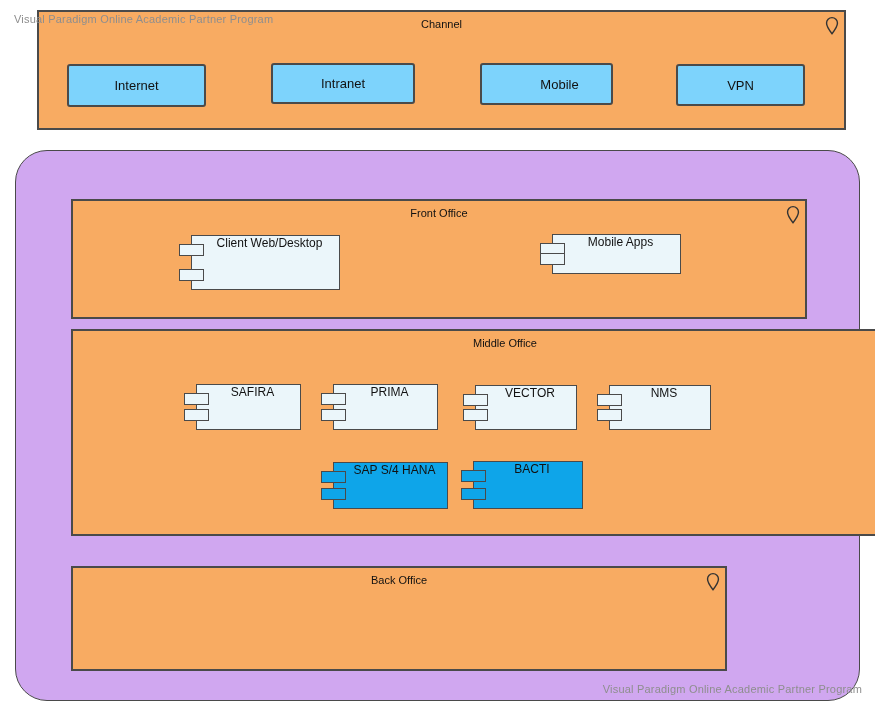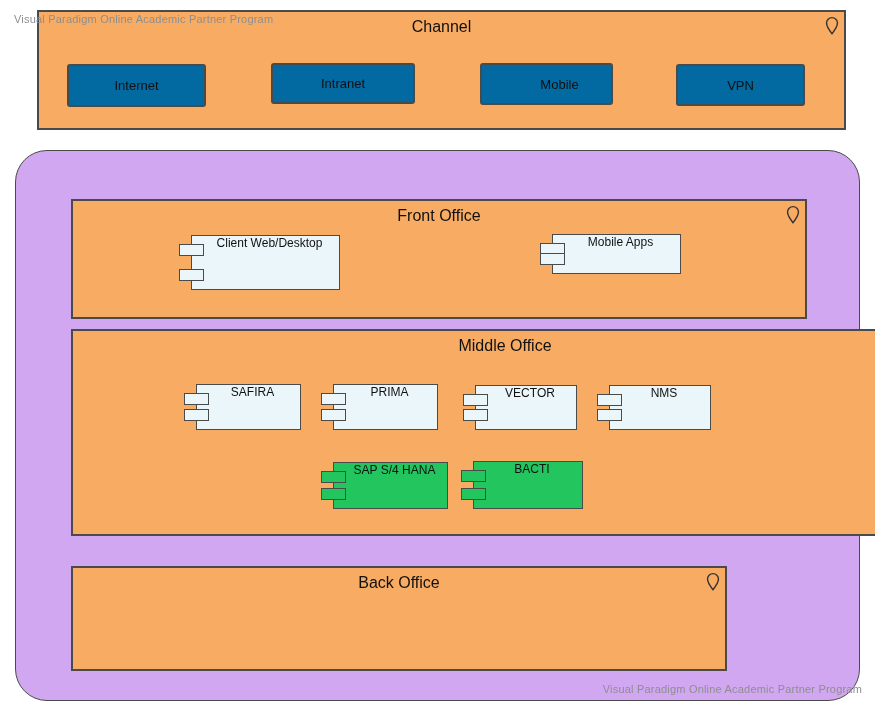--- a/index.html
+++ b/index.html
@@ -13,50 +13,50 @@
   }
   .wm-top{left:14px;top:13px;}
   .wm-bottom{left:auto;right:13px;top:683px;}
 
   
   .region{
     position:absolute;background:#F8AB62;border:2px solid #4A4A4A;box-sizing:border-box;
   }
   .region-title{
     position:absolute;top:6px;left:0;width:100%;text-align:center;
-    font-size:16px;color:#111;
+    font-size:11px;color:#111;
   }
   .pin{
     position:absolute;top:4px;right:5px;width:14px;height:20px;
   }
 
   
   .container-box{
     position:absolute;left:15px;top:150px;width:845px;height:551px;
     background:#D0A7F0;border:1.5px solid #4A4A4A;border-radius:32px;box-sizing:border-box;
   }
   .container-title{
     position:absolute;top:10px;left:0;width:100%;text-align:center;
     font-size:13px;color:#111;
   }
 
   
   .node{
-    position:absolute;background:#0369a1;border:2px solid #4A4A4A;border-radius:3px;
+    position:absolute;background:#7dd3fc;border:2px solid #4A4A4A;border-radius:3px;
     box-sizing:border-box;display:flex;align-items:center;justify-content:center;
     font-size:13px;color:#111;
   }
 
   
   .component{
     position:absolute;border:1.5px solid #4A4A4A;box-sizing:border-box;
     display:flex;align-items:flex-start;justify-content:center;
   }
   .comp-blue{background:#EBF6FA;}
-  .comp-yellow{background:#22c55e;}
+  .comp-yellow{background:#0ea5e9;}
   .comp-label{font-size:12px;color:#111;padding-left:8px;white-space:nowrap;}
   .tab{
     position:absolute;left:-13px;width:25px;height:12px;background:inherit;
     border:1.5px solid #4A4A4A;box-sizing:border-box;
   }
   .tab1{top:8px;}
   .tab2{bottom:8px;}
 </style>
 </head>
 <body>

